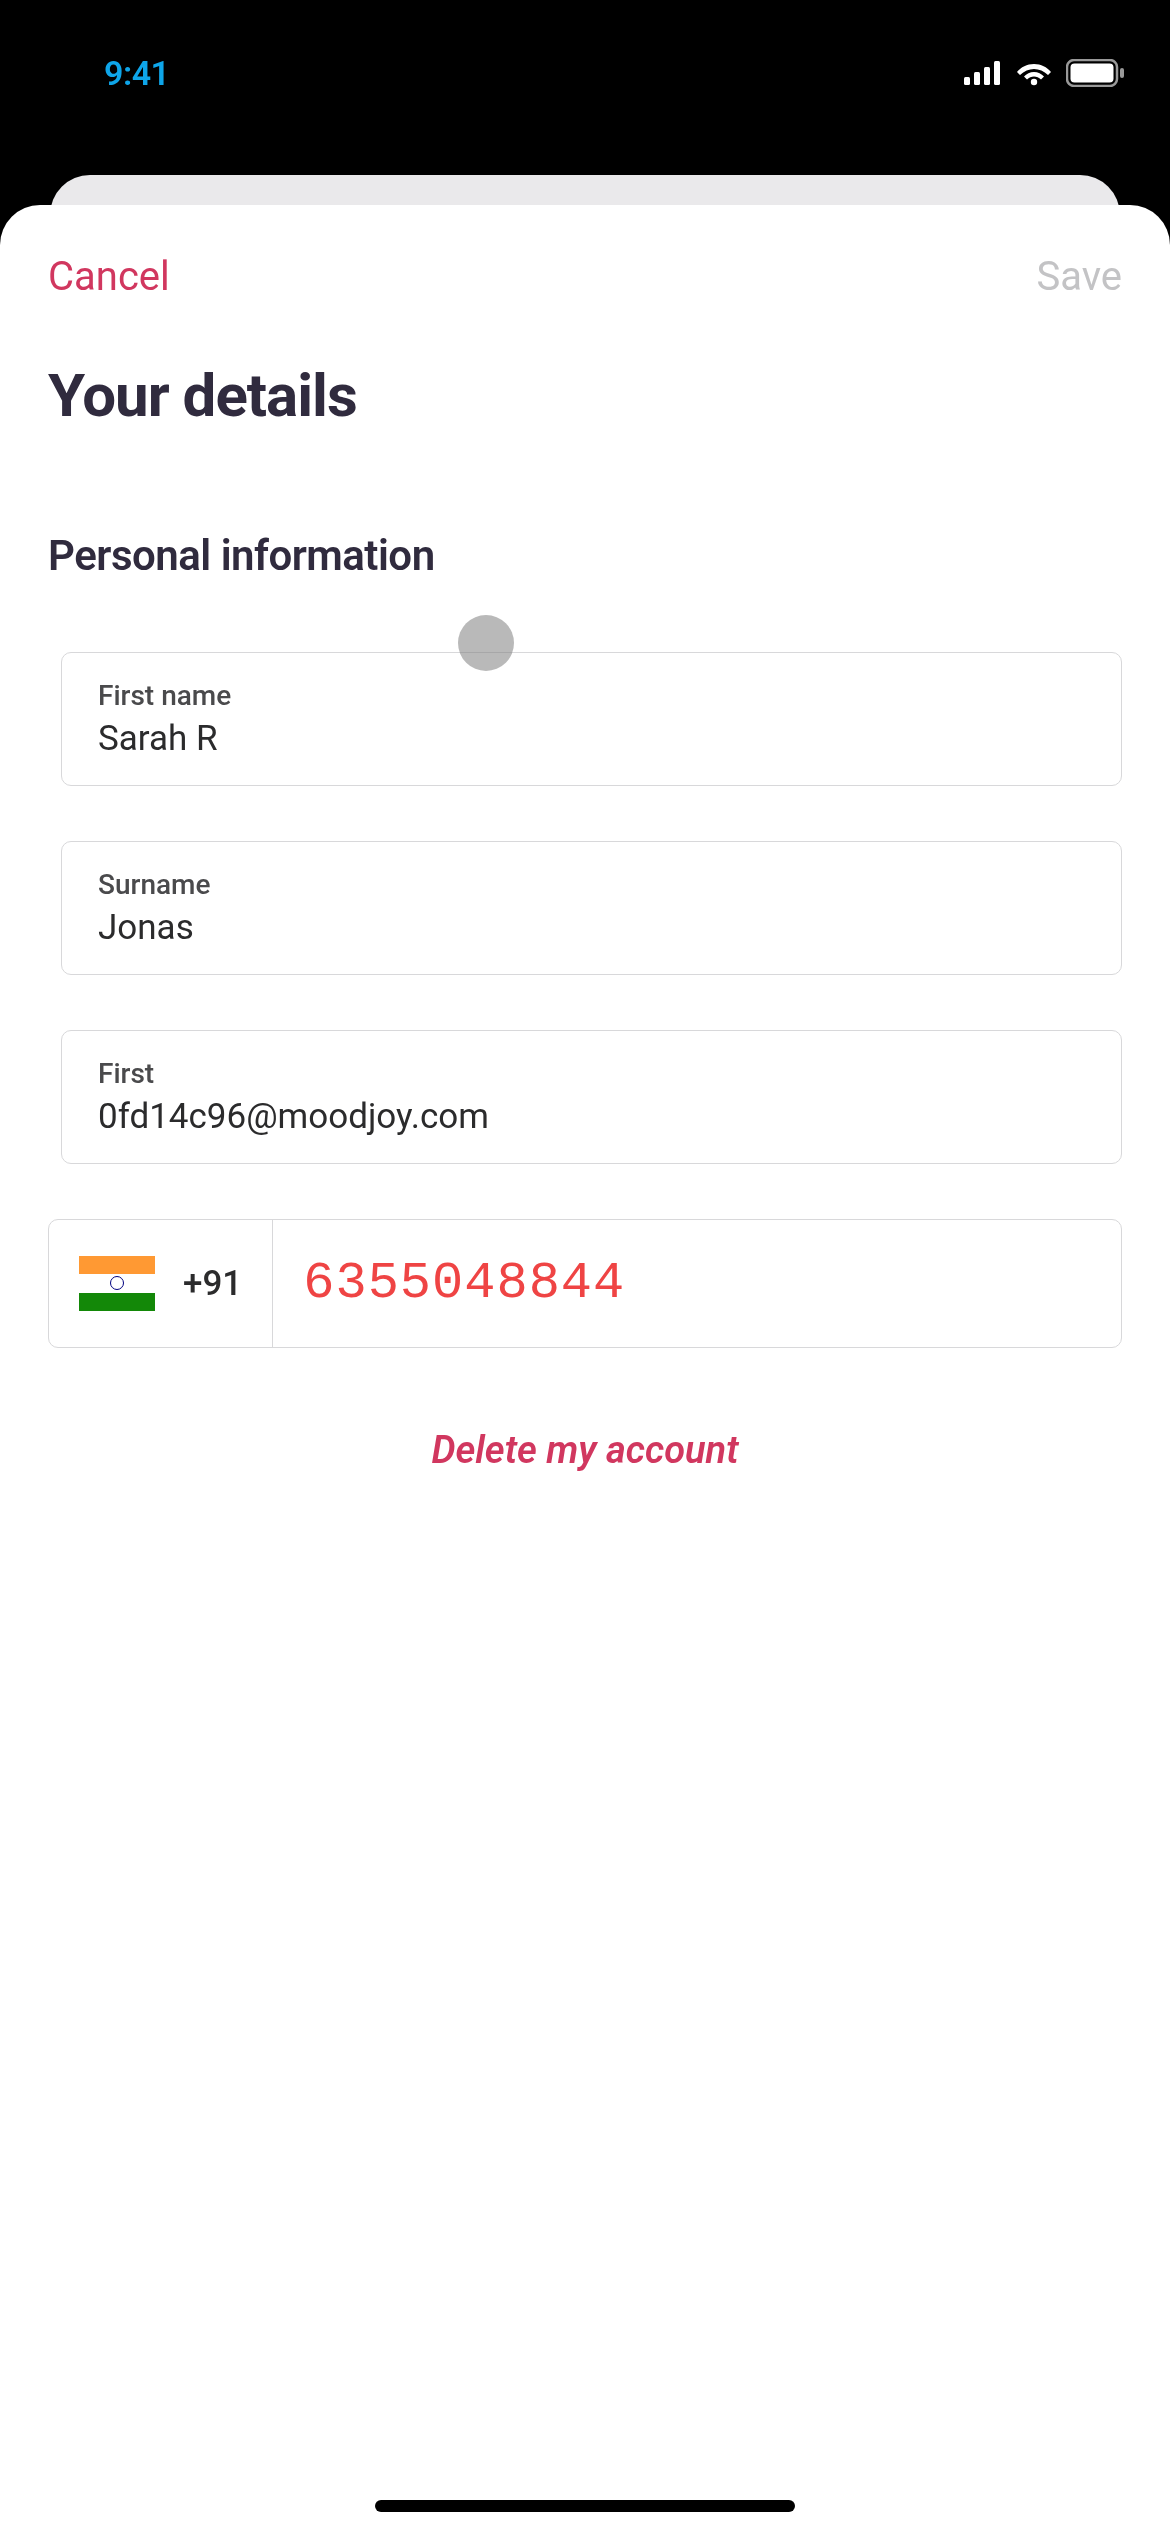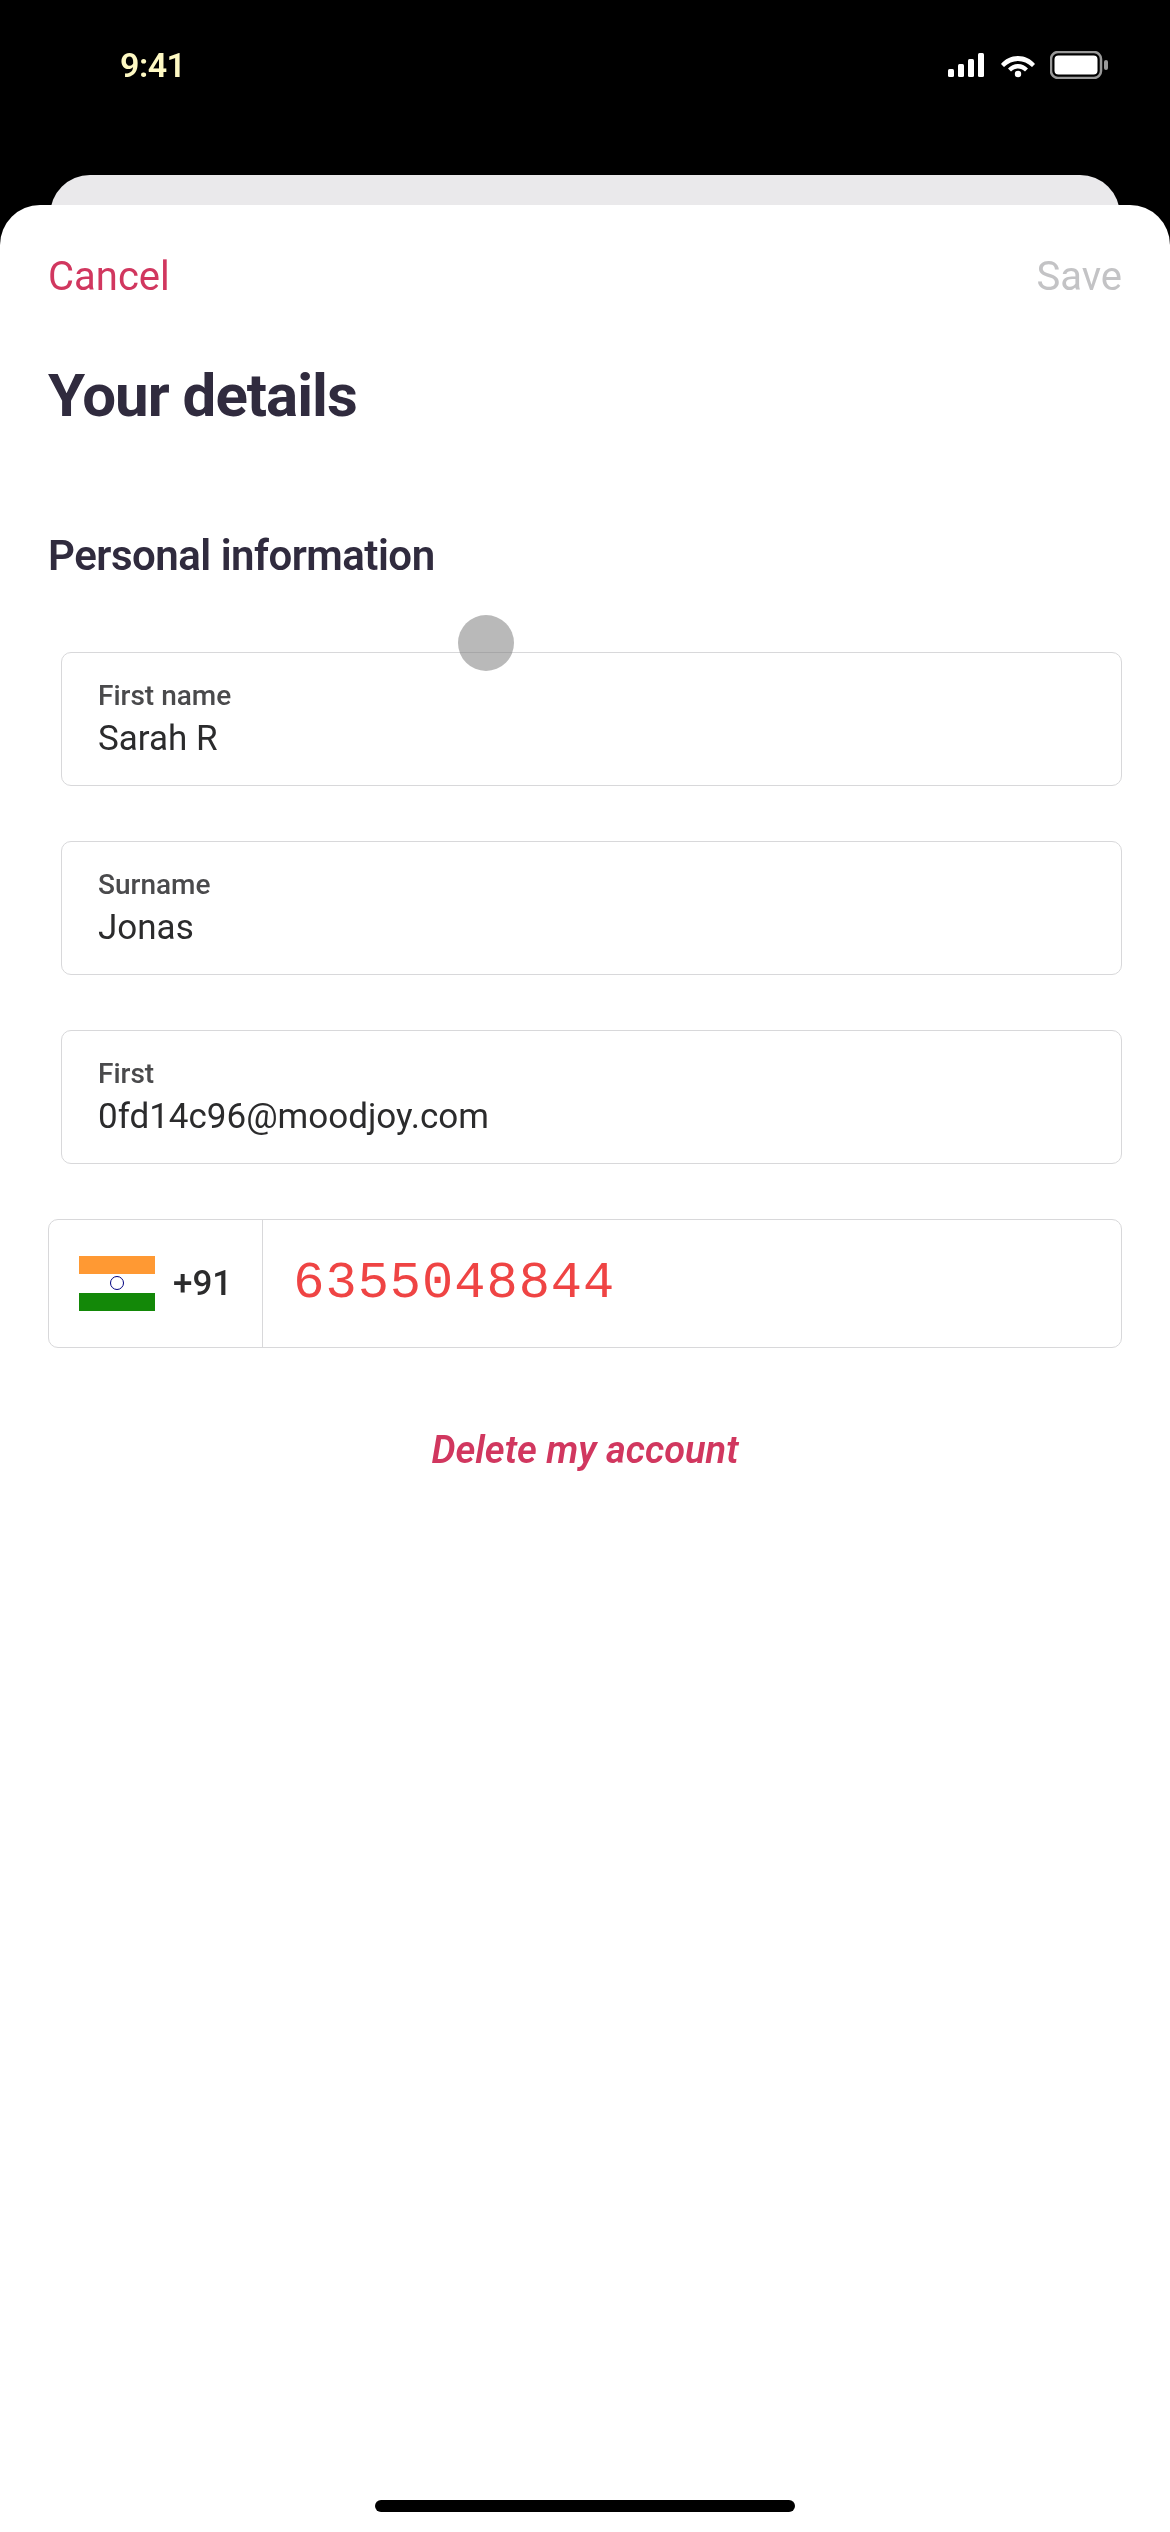--- a/index.html
+++ b/index.html
@@ -10,29 +10,29 @@
     }
     body {
       width: 1170px;
       height: 2532px;
       background: #000;
       position: relative;
       overflow: hidden;
     }
     .status-bar {
       position: absolute;
-      top: 0;
+      top: 8px;
       left: 0;
       right: 0;
       height: 130px;
       display: flex;
       align-items: center;
       justify-content: space-between;
-      padding: 0 60px;
-      color: #fef9c3;
+      padding: 0 44px;
+      color: #0ea5e9;
       z-index: 10;
     }
     .status-time {
       font-size: 34px;
       font-weight: 600;
       letter-spacing: -0.5px;
       margin-left: 60px;
     }
     .status-right {
       display: flex;
@@ -125,21 +125,21 @@
       display: flex;
       border: 1px solid #d8d8da;
       border-radius: 10px;
       margin-bottom: 80px;
       overflow: hidden;
     }
     .country-selector {
       display: flex;
       align-items: center;
       padding: 34px 30px;
-      gap: 18px;
+      gap: 28px;
       border-right: 1px solid #d8d8da;
     }
     .flag {
       width: 76px;
       height: 55px;
       position: relative;
       overflow: hidden;
     }
     .flag-orange {
       position: absolute;

